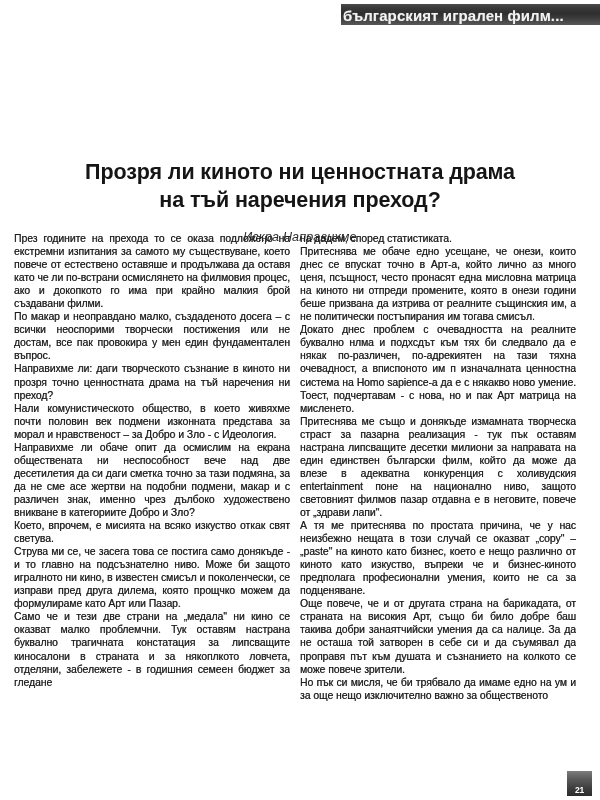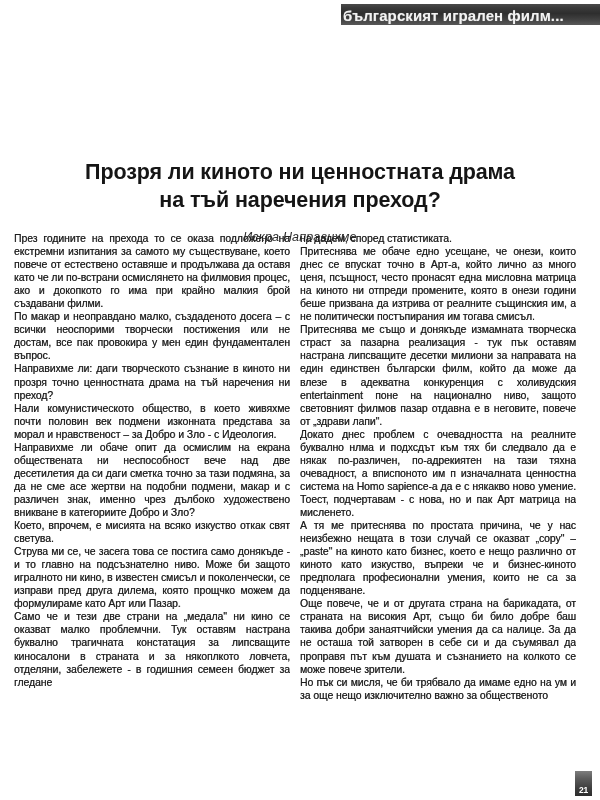--- a/index.html
+++ b/index.html
@@ -114,21 +114,21 @@
     font-weight: bold;
     padding: 1px 3px 0 0;
     color: #101010;
   }
 
   
   .page-badge {
     position: absolute;
     right: 8px;
     bottom: 4px;
-    width: 17px;
+    width: 25px;
     height: 25px;
     background: linear-gradient(180deg,
         #7d7d7d 0%,
         #5c5c5c 30%,
         #3d3d3d 70%,
         #2c2c2c 100%);
     display: flex;
     align-items: flex-end;
     justify-content: center;
     padding-bottom: 2px;
@@ -165,22 +165,22 @@
     <p>Нали комунистическото общество, в което живяхме почти половин век подмени изконната представа за морал и нравственост – за Добро и Зло - с Идеология.</p>
     <p>Направихме ли обаче опит да осмислим на екрана обществената ни неспособност вече над две десетилетия да си даги сметка точно за тази подмяна, за да не сме асе жертви на подобни подмени, макар и с различен знак, именно чрез дълбоко художествено вникване в категориите Добро и Зло?</p>
     <p>Което, впрочем, е мисията на всяко изкуство откак свят светува.</p>
     <p>Струва ми се, че засега това се постига само донякъде - и то главно на подсъзнателно ниво. Може би защото игралното ни кино, в известен смисъл и поколенчески, се изправи пред друга дилема, която прощчко можем да формулираме като Арт или Пазар.</p>
     <p>Само че и тези две страни на „медала" ни кино се оказват малко проблемчни. Тук оставям настрана буквално трагичната констатация за липсващите киносалони в страната и за някоплкото ловчета, отделяни, забележете - в годишния семеен бюджет за гледане</p>
   </div>
 
   <div class="col col-right">
     <p>на дадем, според статистиката.</p>
     <p>Притеснява ме обаче едно усещане, че онези, които днес се впускат точно в Арт-а, който лично аз много ценя, псъщност, често пронасят една мисловна матрица на киното ни отпреди промените, която в онези години беше призвана да изтрива от реалните същинския им, а не политически постъпирания им тогава смисъл.</p>
+    <p>Докато днес проблем с очевадността на реалните буквално нлма и подхсдът към тях би следвало да е някак по-различен, по-адрекиятен на тази тяхна очевадност, а вписпоното им п изначалната ценностна система на Homo sapience-а да е с някакво ново умение. Тоест, подчертавам - с нова, но и пак Арт матрица на мисленето.</p>
     <p>Притеснява ме също и донякъде измамната творческа страст за пазарна реализация - тук пък оставям настрана липсващите десетки милиони за направата на един единствен български филм, който да може да влезе в адекватна конкуренция с холивудския entertainment поне на национално ниво, защото световният филмов пазар отдавна е в неговите, повече от „здрави лапи".</p>
-    <p>Докато днес проблем с очевадността на реалните буквално нлма и подхсдът към тях би следвало да е някак по-различен, по-адрекиятен на тази тяхна очевадност, а вписпоното им п изначалната ценностна система на Homo sapience-а да е с някакво ново умение. Тоест, подчертавам - с нова, но и пак Арт матрица на мисленето.</p>
     <p>А тя ме притеснява по простата причина, че у нас неизбежно нещата в този случай се оказват „copy" – „paste" на киното като бизнес, което е нещо различно от киното като изкуство, въпреки че и бизнес-киното предполага професионални умения, които не са за подценяване.</p>
     <p>Още повече, че и от другата страна на барикадата, от страната на високия Арт, също би било добре баш такива добри занаятчийски умения да са налице. За да не осташа той затворен в себе си и да съумявал да проправя път към душата и съзнанието на колкото се може повече зрители.</p>
     <p>Но пък си мисля, че би трябвало да имаме едно на ум и за още нещо изключително важно за общественото</p>
   </div>
 </div>
 
 <div class="page-badge">
   <span class="page-badge-num">21</span>
 </div>
 

